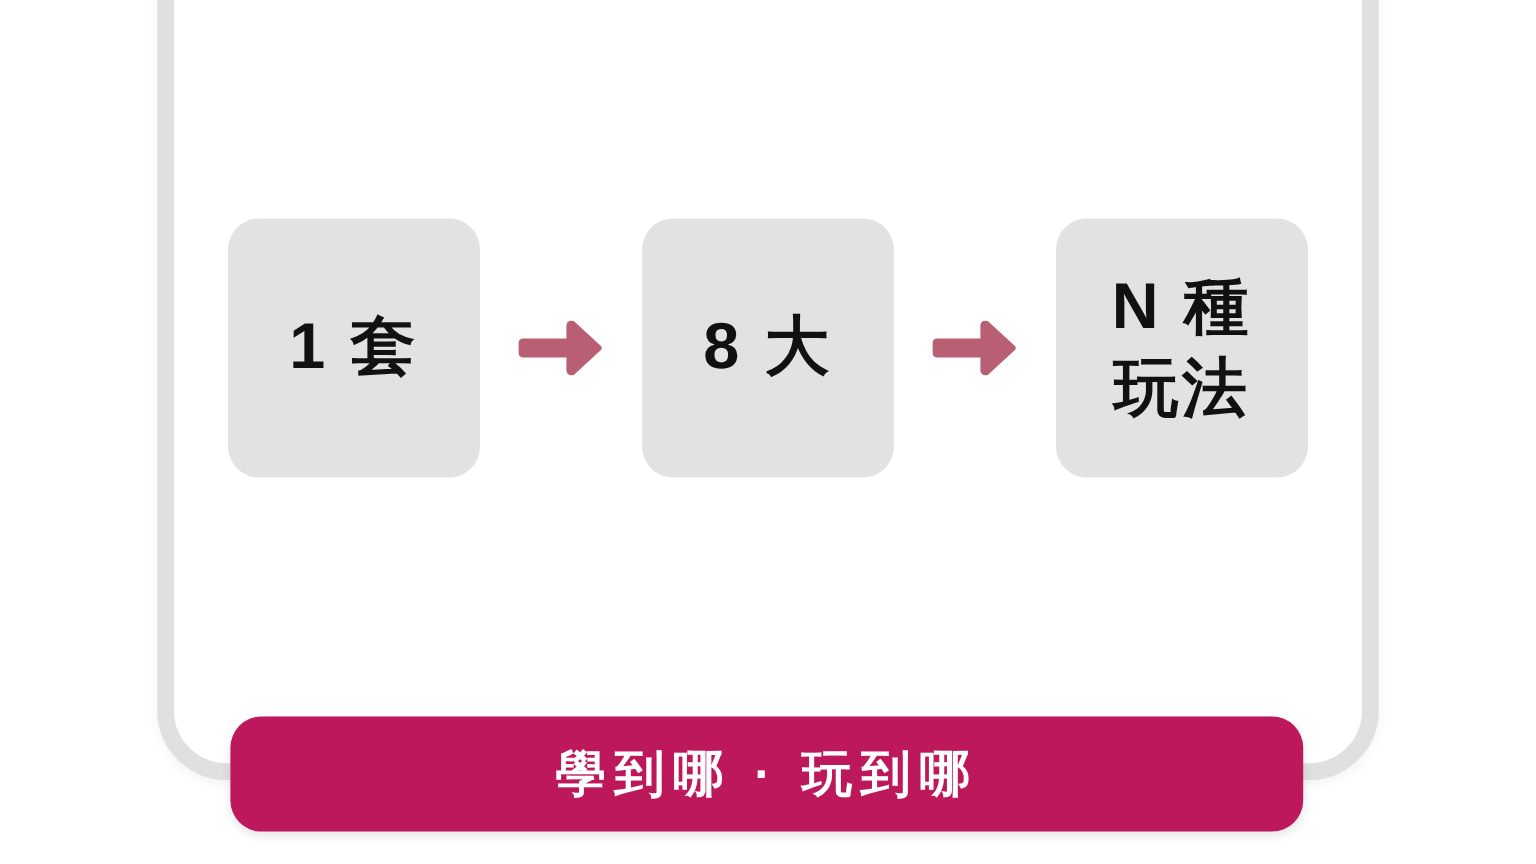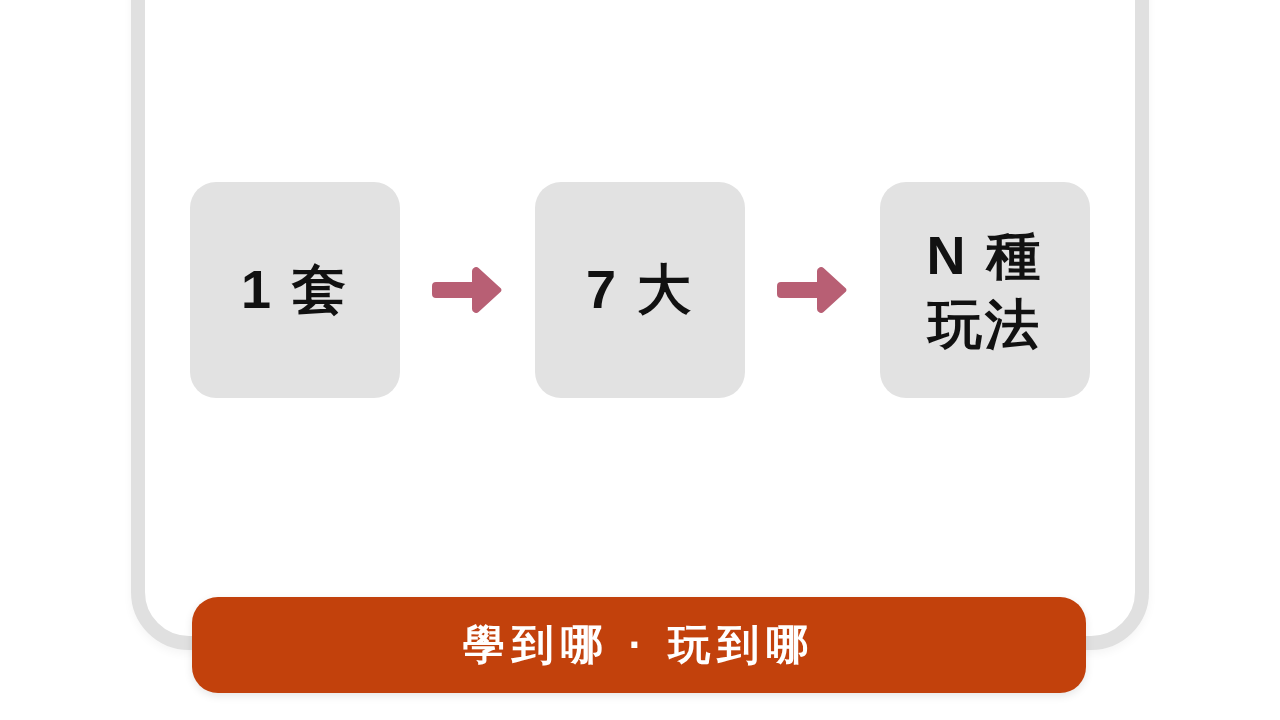--- a/index.html
+++ b/index.html
@@ -78,21 +78,21 @@
     height: 46px;
   }
 
   
   #banner {
     position: absolute;
     left: 192px;
     top: 597px;
     width: 894px;
     height: 96px;
-    background: #c2410c;
+    background: #be185d;
     border-radius: 26px;
     display: flex;
     align-items: center;
     justify-content: center;
     box-shadow: 0 3px 8px rgba(0,0,0,0.10);
   }
   #banner-text {
     color: #ffffff;
     font-size: 42px;
     font-weight: bold;
@@ -111,21 +111,21 @@
     <div class="step-line">1 套</div>
   </div>
 
   <div class="arrow-gap">
     <svg class="arrow-icon" viewBox="0 0 72 46">
       <path d="M4 15 h36 v-11 a4 4 0 0 1 6.6 -3 L69 21.5 a3 3 0 0 1 0 3 L46.6 45 a4 4 0 0 1 -6.6 -3 v-11 H4 a4 4 0 0 1 -4 -4 V19 a4 4 0 0 1 4 -4 z" fill="#b85f74"></path>
     </svg>
   </div>
 
   <div class="step-card">
-    <div class="step-line">7 大</div>
+    <div class="step-line">8 大</div>
   </div>
 
   <div class="arrow-gap">
     <svg class="arrow-icon" viewBox="0 0 72 46">
       <path d="M4 15 h36 v-11 a4 4 0 0 1 6.6 -3 L69 21.5 a3 3 0 0 1 0 3 L46.6 45 a4 4 0 0 1 -6.6 -3 v-11 H4 a4 4 0 0 1 -4 -4 V19 a4 4 0 0 1 4 -4 z" fill="#b85f74"></path>
     </svg>
   </div>
 
   <div class="step-card">
     <div class="step-line">N 種</div>

